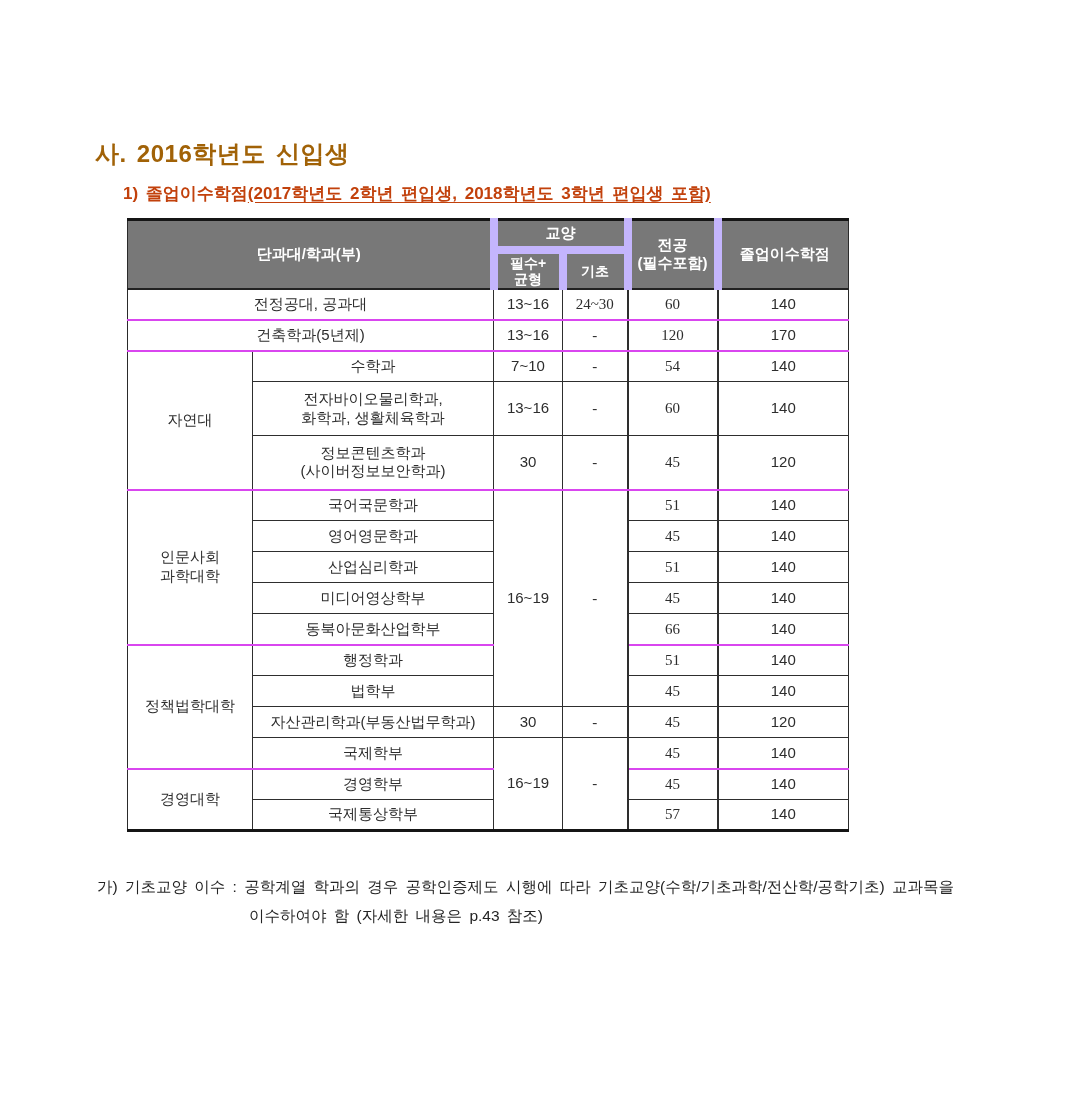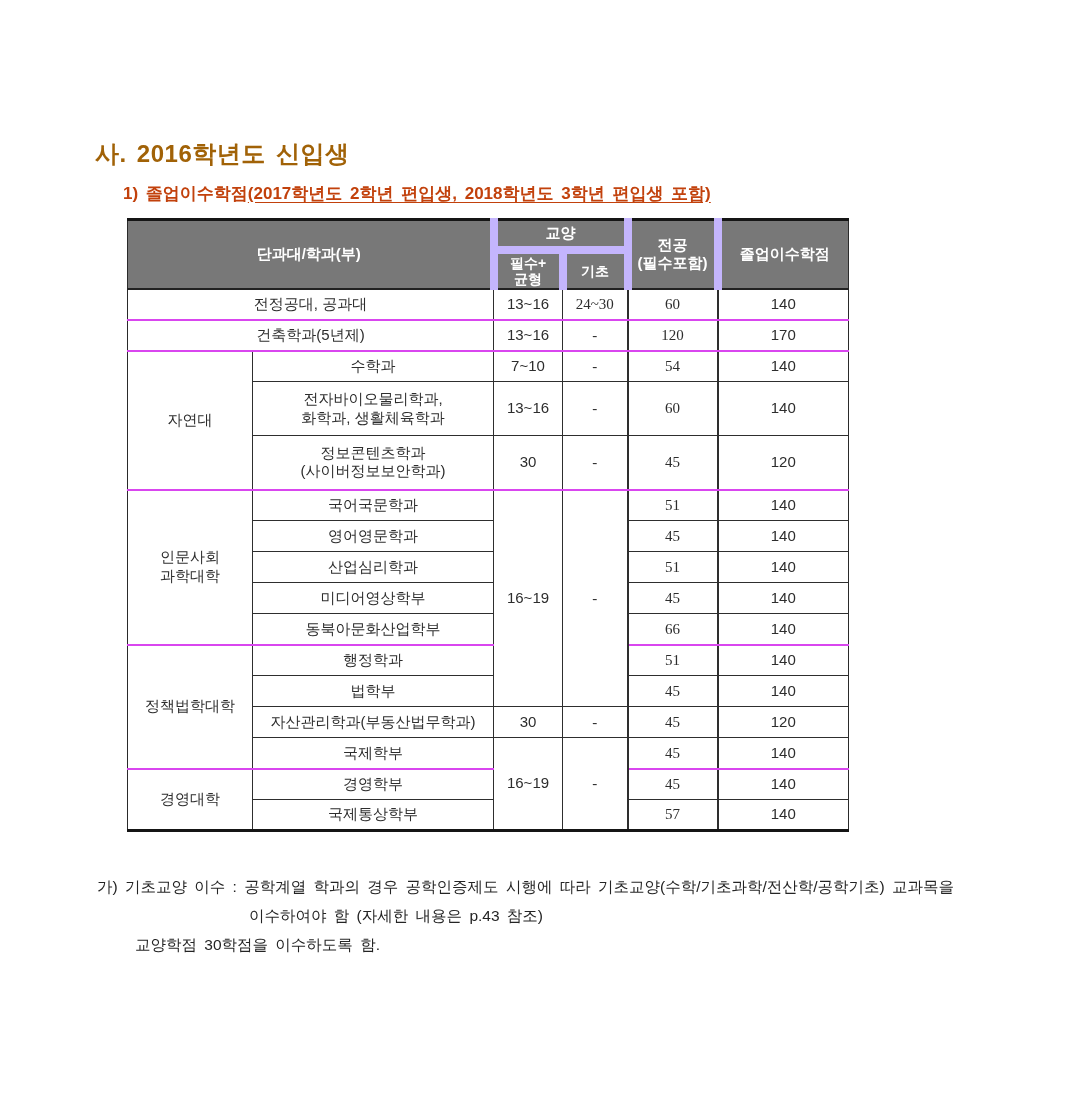--- a/index.html
+++ b/index.html
@@ -204,14 +204,13 @@
       <td class="eb">국제통상학부</td>
       <td class="br2 eb">57</td>
       <td class="er eb">140</td>
     </tr>
   </tbody>
 </table>
 
 <div class="footnotes">
   <div class="fline">가) 기초교양 이수 : 공학계열 학과의 경우 공학인증제도 시행에 따라 기초교양(수학/기초과학/전산학/공학기초) 교과목을</div>
   <div class="fline ind-1">이수하여야 함 (자세한 내용은 p.43 참조)</div>
-  <div class="fline ind-3">교양학점 30학점을 이수하도록 함.</div>
 </div>
 
 </body></html>

